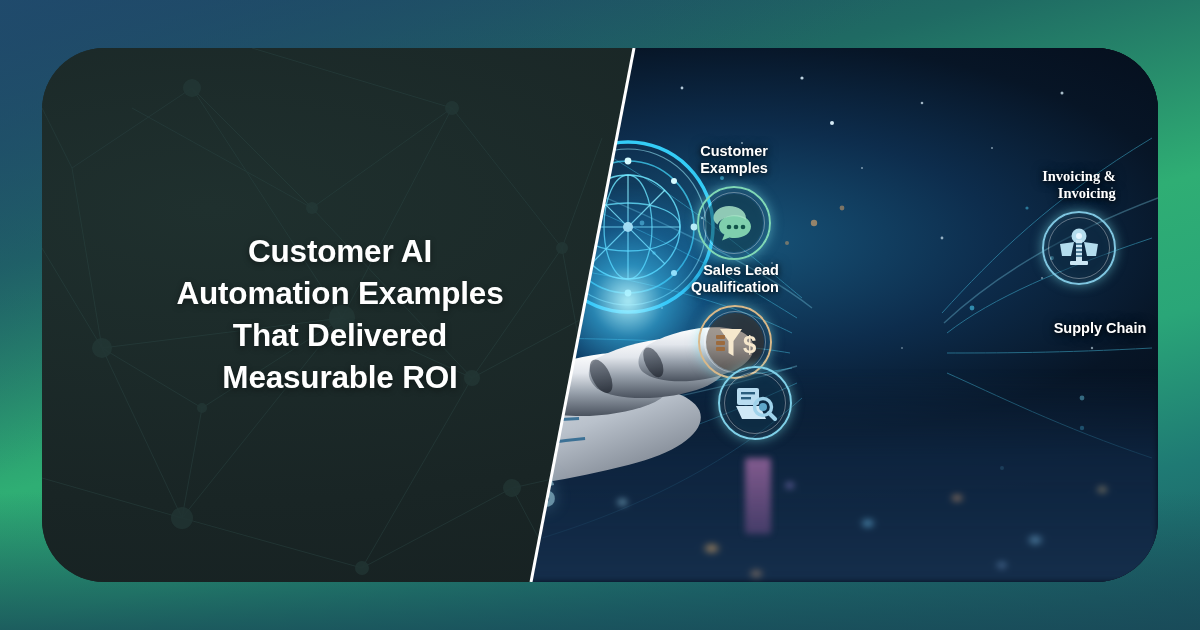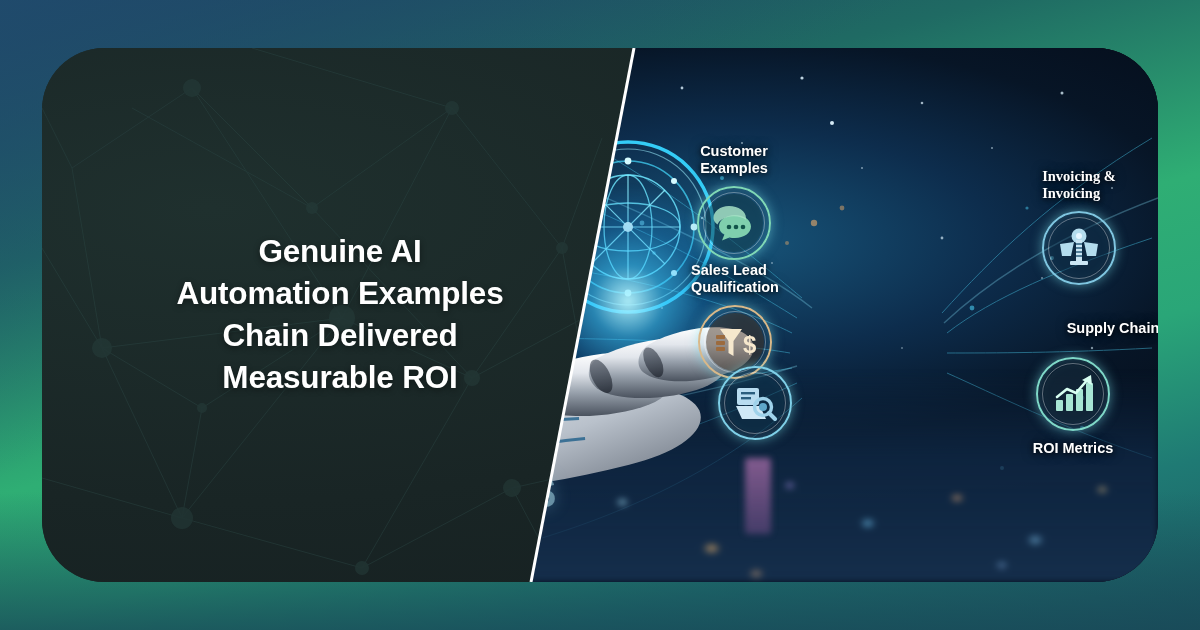--- a/index.html
+++ b/index.html
@@ -138,21 +138,21 @@
   }
   .ring .fill{
     position:absolute; inset:8px; border-radius:50%;
     background:var(--rf, rgba(20,60,90,.45));
   }
   .ring svg{ position:relative; z-index:2; }
 
   .node-label{
     position:absolute; left:50%; transform:translateX(-50%);
     color:#fff; font-size:14.5px; line-height:1.18; font-weight:600;
-    text-align:left; white-space:nowrap;
+    text-align:right; white-space:nowrap;
     text-shadow:0 1px 5px rgba(0,0,0,.85), 0 0 12px rgba(0,0,0,.6);
   }
   .label-above{ bottom:calc(100% + 9px); }
   .label-below{ top:calc(100% + 9px); }
 
   
   .cur{
     position:absolute; font-weight:bold; pointer-events:none;
     font-family:"Liberation Sans", sans-serif;
   }
@@ -185,21 +185,21 @@
         <circle cx="160" cy="360" r="5"></circle>
           <circle cx="140" cy="470" r="11"></circle>
         <circle cx="320" cy="520" r="7"></circle>
           <circle cx="520" cy="200" r="6"></circle>
         <circle cx="470" cy="440" r="9"></circle>
           <circle cx="560" cy="420" r="5"></circle>
       </g>
     </svg>
 
     <div class="title-wrap">
-      <h1 class="title">Genuine AI Automation Examples Chain Delivered Measurable ROI</h1>
+      <h1 class="title">Customer AI Automation Examples That Delivered Measurable ROI</h1>
     </div>
   </div>
 
   <div class="photo">
     <div class="photo-inner">
       <div class="sky"></div>
 
       <svg class="stars" viewBox="0 0 1116 534">
         <g fill="#dff4ff">
           <circle cx="640" cy="40" r="1.4" opacity=".8"></circle>
@@ -422,33 +422,17 @@
         <rect x="13" y="35" width="18" height="4" rx="1" fill="#cbe6f4"></rect>
       </svg>
     </div>
     <div class="node-label label-above">
       <span>Invoicing &amp;</span><br>
       <span>Invoicing</span>
     </div>
   </div>
 
   <div class="node" style="left:1058px; top:272px;">
-    <div class="node-label" style="position:relative; left:0; transform:translateX(-50%);margin-left:13px;">Supply Chain</div>
-  </div>
-
-  <div class="node" style="left:994px; top:309px;">
-    <div class="ring" style="--rc:#7fd8c8; --rf:rgba(24,46,62,.55);">
-      <div class="fill"></div>
-      <svg width="44" height="42" viewBox="0 0 44 42">
-        <g fill="#a8e6d4">
-          <rect x="5" y="27" width="7" height="11" rx="1"></rect>
-          <rect x="15" y="21" width="7" height="17" rx="1"></rect>
-          <rect x="25" y="16" width="7" height="22" rx="1"></rect>
-          <rect x="35" y="10" width="7" height="28" rx="1"></rect>
-        </g>
-        <polyline points="6,24 16,16 25,20 38,5" fill="none" stroke="#d8fff2" stroke-width="2.6" stroke-linecap="round" stroke-linejoin="round"></polyline>
-        <polygon points="40,2 41,12 31,7" fill="#d8fff2"></polygon>
-      </svg>
-    </div>
-    <div class="node-label label-below">ROI Metrics</div>
-  </div>
+    <div class="node-label" style="position:relative; left:0; transform:translateX(-50%);">Supply Chain</div>
+  </div>
+
 
 </div>
 
 </body></html>

